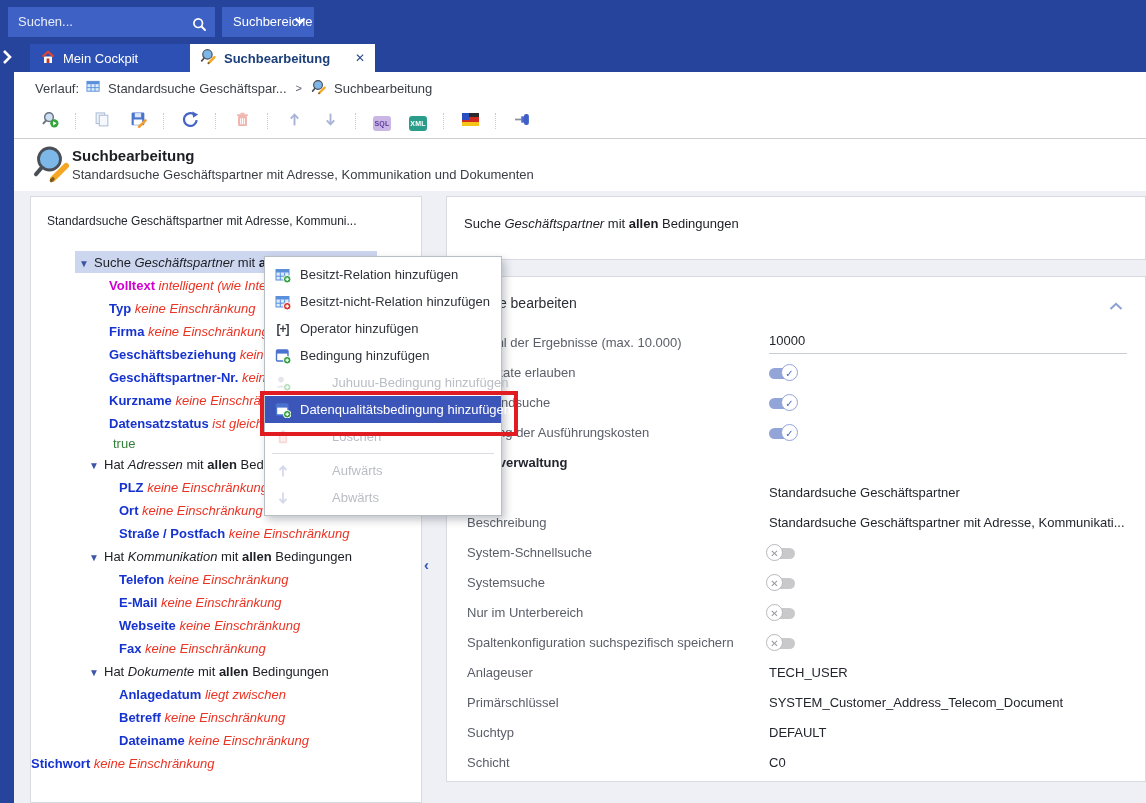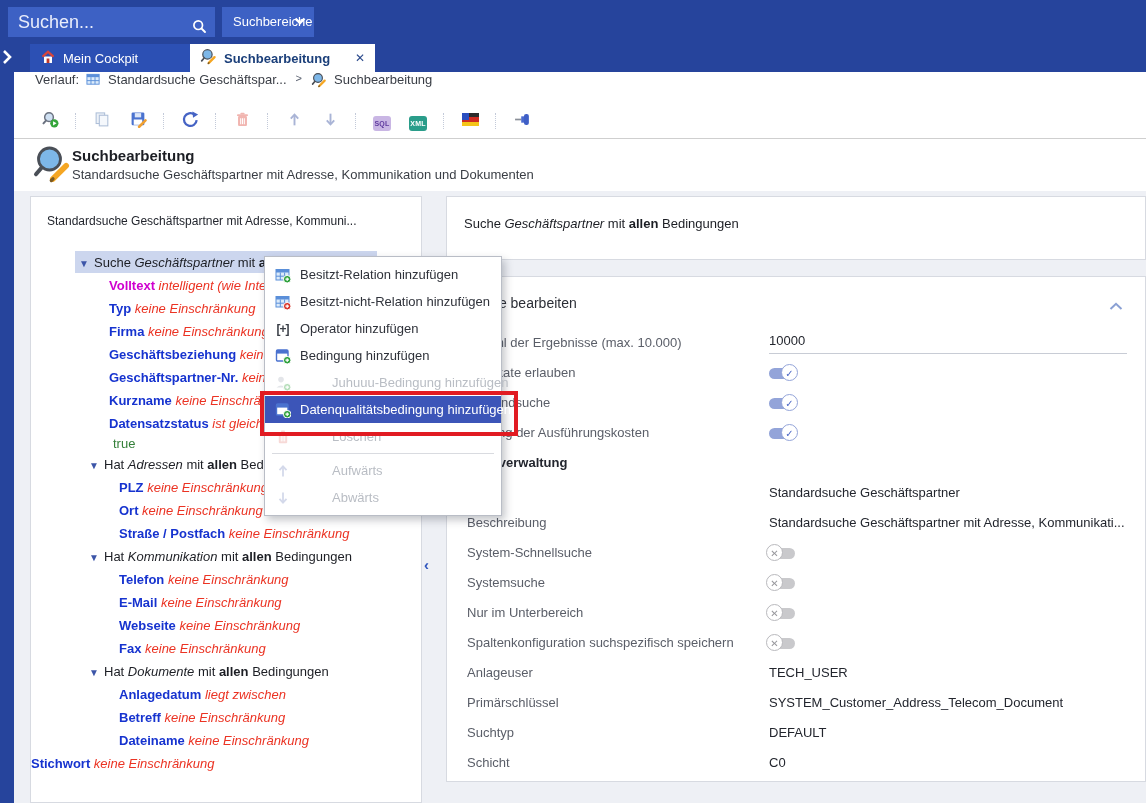--- a/index.html
+++ b/index.html
@@ -1,37 +1,37 @@
 <!DOCTYPE html>
 <html><head>
 <meta charset="utf-8">
 <style>
   html,body{margin:0;padding:0;background:#dfe2ea;font-family:"Liberation Sans",sans-serif;}
   #stage{position:relative;width:1146px;height:803px;overflow:hidden;background:#eef0f5;
          font-family:"Liberation Sans",sans-serif;-webkit-font-smoothing:antialiased;}
   
   .topbar{position:absolute;left:0;top:0;width:1146px;height:44px;background:#26449c;}
   .searchbox{position:absolute;left:8px;top:7px;width:207px;height:30px;background:#3d61c4;
-             color:#e9edfb;font-size:18px;line-height:30px;padding-left:10px;box-sizing:border-box;}
+             color:#e9edfb;font-size:13px;line-height:30px;padding-left:10px;box-sizing:border-box;}
   .searchbox .mag{position:absolute;right:8px;top:6px;}
   .sbereiche{position:absolute;left:222px;top:7px;width:92px;height:30px;background:#3d61c4;color:#fff;
              font-size:13px;line-height:30px;text-align:left;padding-left:11px;box-sizing:border-box;}
   .sbereiche svg{position:absolute;right:8px;top:10px;}
   
   .tabrow{position:absolute;left:0;top:44px;width:1146px;height:28px;background:#26449c;}
   .leftstrip{position:absolute;left:0;top:44px;width:14px;height:759px;background:#26449c;}
   .collapse-left{position:absolute;left:1px;top:49px;width:13px;height:18px;z-index:5;}
   .tab{position:absolute;top:44px;height:28px;font-size:13px;display:flex;align-items:center;gap:7px;
        padding:0 10px;box-sizing:border-box;white-space:nowrap;}
   .tab.t0{left:30px;width:160px;background:#2c50b4;color:#fff;}
   .tab.t1{left:190px;width:185px;background:#fff;color:#1b3f7a;font-weight:bold;}
   .tab .close{margin-left:auto;color:#2b4a8c;font-size:12px;font-weight:normal;}
   
   .crumbbar{position:absolute;left:14px;top:72px;width:1132px;height:32px;background:#fff;}
-  .crumb-in{display:flex;align-items:flex-start;gap:7px;height:32px;padding-left:21px;font-size:13px;color:#3a3e46;}
+  .crumb-in{display:flex;align-items:center;gap:7px;height:32px;padding-left:21px;font-size:13px;color:#3a3e46;}
   .crumb-sep{color:#5a6170;font-size:11px;padding:0 2px;}
   
   .toolbar{position:absolute;left:14px;top:104px;width:1132px;height:35px;background:#fff;
            border-bottom:1px solid #cfcfcf;box-sizing:border-box;display:flex;align-items:center;padding-left:18px;}
   .tbtn{width:22px;height:22px;display:flex;align-items:center;justify-content:center;margin:0 7px;}
   .tsep{width:1px;height:16px;border-left:1px dotted #c3cad9;margin:0 7px;}
   .badge{display:inline-block;width:18px;height:15px;border-radius:3px;font-size:7px;font-weight:bold;
          text-align:center;line-height:15px;letter-spacing:.2px;}
   .sqlb{background:#c9b6e4;color:#5f3a9e;}
   .xmlb{background:#2a9d8a;color:#fff;}

